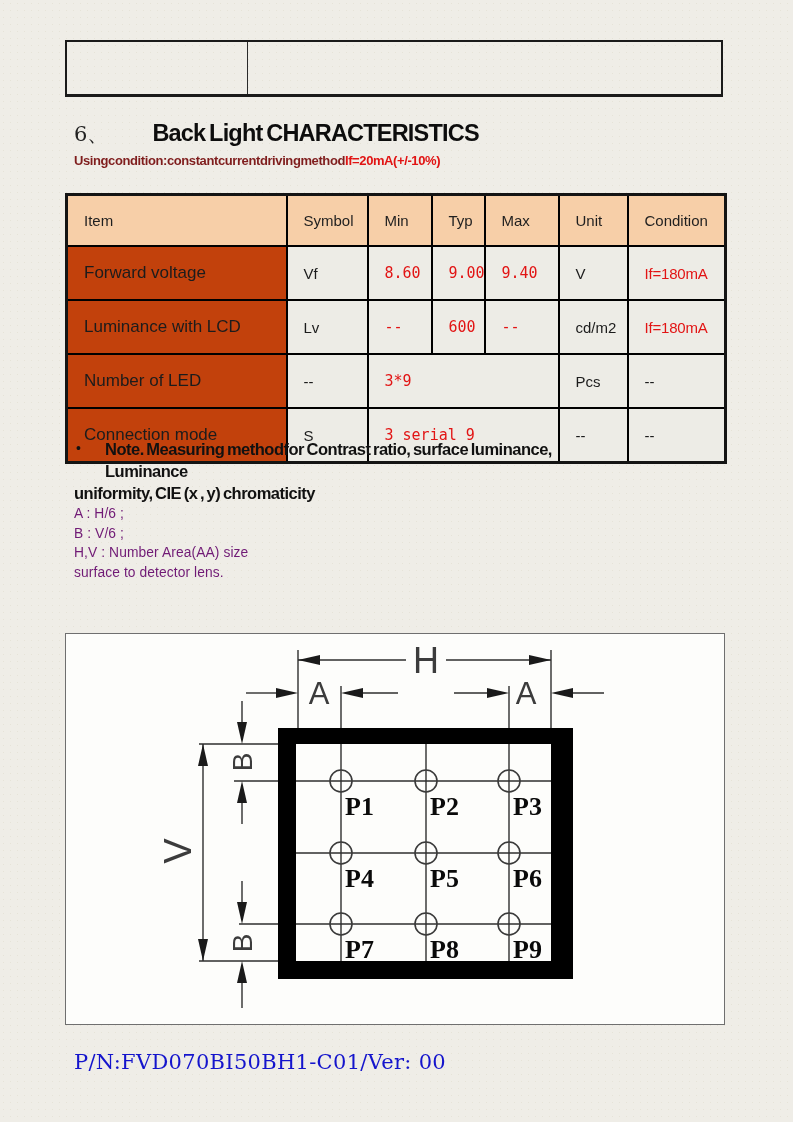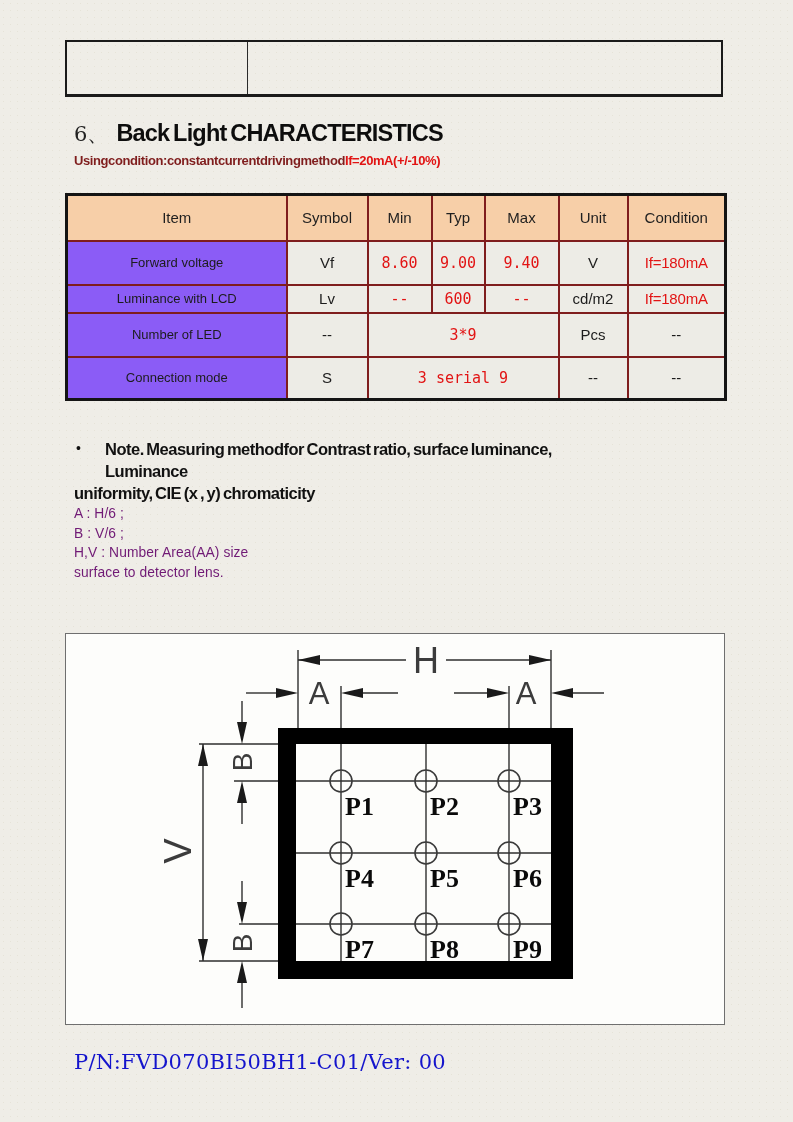--- a/index.html
+++ b/index.html
@@ -15,37 +15,37 @@
   .hdr-table{
     position:absolute;left:65px;top:40px;width:658px;height:57px;
     border:2px solid #1a1a1a;border-bottom-width:3px;
     display:flex;box-sizing:border-box;background:transparent;
   }
   .hdr-cell-l{width:180px;border-right:1px solid #2a2a2a;}
   .hdr-cell-r{flex:1;}
   
   .title-row{position:absolute;left:74px;top:120px;display:flex;align-items:baseline;}
   .title-num{font-family:"DejaVu Serif", serif;font-size:21px;color:#222;margin-right:8px;}
-  .title-text{font-size:23.5px;font-weight:bold;color:#0d0d0d;letter-spacing:-0.8px;word-spacing:-2px;}
+  .title-text{font-size:23.5px;font-weight:bold;color:#0d0d0d;letter-spacing:-0.8px;word-spacing:-2px;margin-left:36px;}
   .subtitle{position:absolute;left:74px;top:153px;font-size:13px;font-weight:bold;letter-spacing:-0.4px;}
   .subtitle .blue{color:#7f1d1d;}
   .subtitle .red{color:#e11313;}
   
   .spec{
     position:absolute;left:65px;top:193px;width:659px;
     border-collapse:collapse;table-layout:fixed;
     border:3px solid #141414;
   }
   .spec td,.spec th{
-    border:2px solid #7f1d1d;text-align:center;vertical-align:middle;
-    padding:4px;overflow:hidden;
+    border:2px solid #000000;text-align:left;vertical-align:middle;
+    padding:16px;overflow:hidden;
   }
   .spec th{background:#f7cfa8;font-weight:normal;font-size:15px;color:#1f1f1f;}
   .spec td{background:#edece6;font-size:15px;}
-  .spec td.item{background:#8b5cf6;font-size:13px;}
+  .spec td.item{background:#c2410c;font-size:17px;}
   .r-hd{height:46px;}
   .r-1{height:44px;}
   .r-2{height:27px;}
   .r-3{height:44px;border-radius:17px;}
   .r-4{height:43px;}
   .redv{color:#e21414;font-family:"DejaVu Sans Mono", monospace;font-size:13.5px;margin-top:40px;}
   .redc{color:#e21414;font-size:13.5px;letter-spacing:-0.2px;}
   
   .note{position:absolute;left:74px;top:438px;width:650px;}
   .note-bold{font-size:16.5px;font-weight:bold;color:#111;letter-spacing:-0.5px;word-spacing:-1.5px;line-height:22px;}

